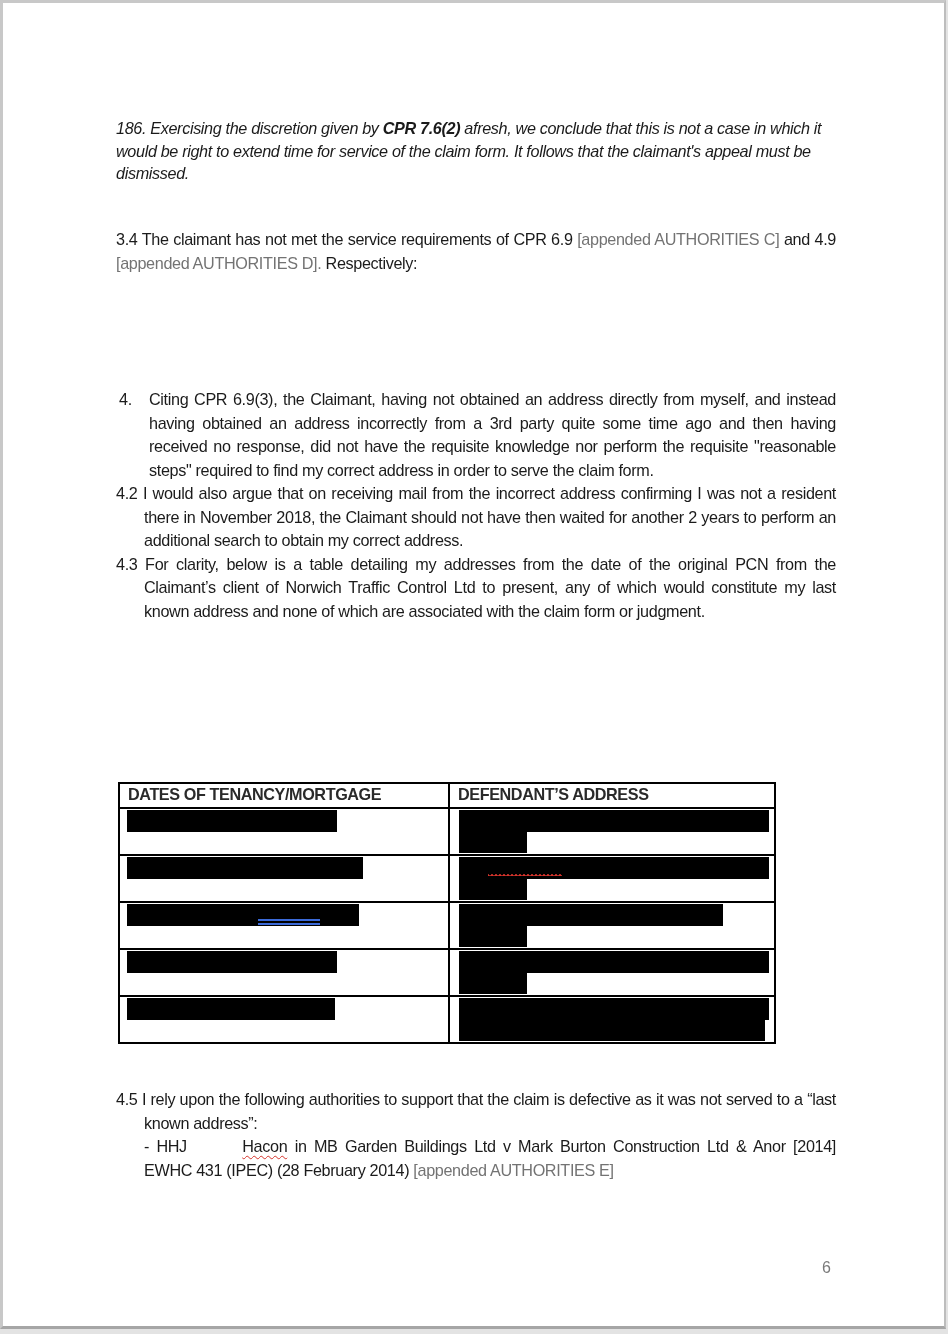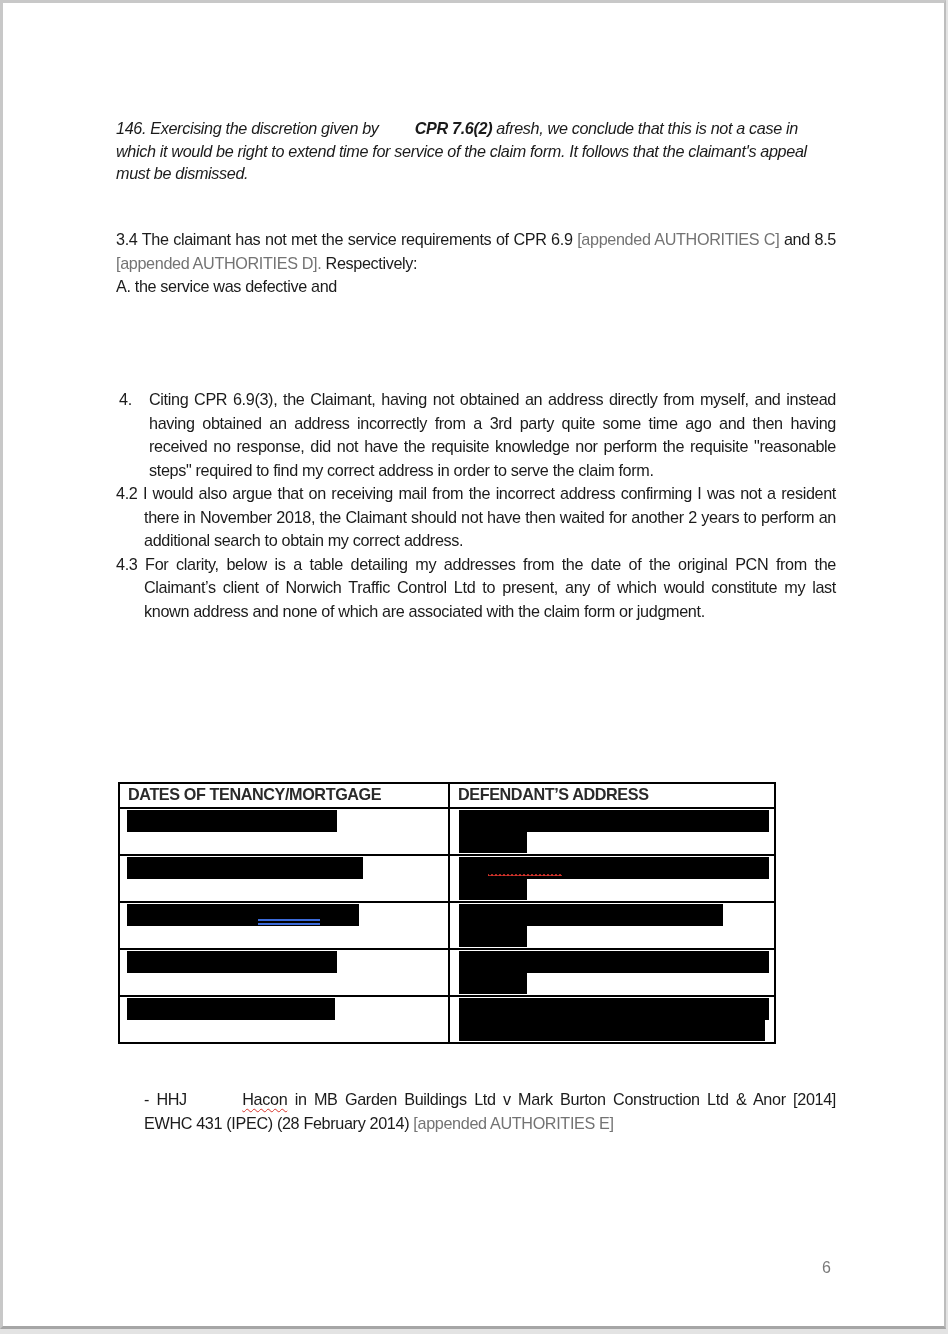--- a/index.html
+++ b/index.html
@@ -20,21 +20,21 @@
   }
   .text {
     position: absolute;
     font-size: 16.2px;
     color: #1b1b1b;
     letter-spacing: -0.35px;
     line-height: 23.5px;
     margin: 0;
   }
   .quote { left: 113px; top: 114px; width: 720px; font-style: italic; line-height: 22.5px; }
-  .quote b { font-weight: bold; margin-left: 32px; }
+  .quote b { font-weight: bold; }
   .link { color: #737373; }
   .p34 { left: 113px; top: 225px; width: 720px; }
   .spell-blue { text-decoration: underline; text-decoration-color: #3a6fd6; text-decoration-thickness: 2px; text-underline-offset: 3px; }
   .spell-red { text-decoration: underline wavy #d6342c; text-decoration-thickness: 1px; text-underline-offset: 3px; padding-left: 48px; }
   .list { left: 113px; top: 385px; width: 720px; }
   .item { position: relative; }
   .item .num { position: absolute; left: 3px; top: 0; }
   .item.main .body { padding-left: 33px; text-align: justify; }
   .item.sub .body { padding-left: 28px; text-indent: -28px; text-align: justify; }
   .j { text-align: justify; }
@@ -68,27 +68,26 @@
   .page-num {
     position: absolute; left: 819px; top: 1256px;
     font-size: 16px; color: #7a7a7a;
   }
 </style>
 </head>
 <body>
 
 <div class="page">
 
-  <p class="text quote"><span>146. Exercising the discretion given by </span><b>CPR 7.6(2)</b><span> afresh, we conclude that this is not a case in which it would be right to extend time for service of the claim form. It follows that the claimant's appeal must be dismissed.</span></p>
+  <p class="text quote"><span>186. Exercising the discretion given by </span><b>CPR 7.6(2)</b><span> afresh, we conclude that this is not a case in which it would be right to extend time for service of the claim form. It follows that the claimant's appeal must be dismissed.</span></p>
 
   <div class="text p34">
     <div class="j">
-      <span>3.4 The claimant has not met the service requirements of CPR 6.9 </span><span class="link">[appended AUTHORITIES C]</span><span> and 8.5 </span><span class="link">[appended AUTHORITIES D].</span><span> Respectively:</span>
+      <span>3.4 The claimant has not met the service requirements of CPR 6.9 </span><span class="link">[appended AUTHORITIES C]</span><span> and 4.9 </span><span class="link">[appended AUTHORITIES D].</span><span> Respectively:</span>
     </div>
-    <div>A. the service was defective and</div>
   </div>
 
   <div class="text list">
     <div class="item main">
       <span class="num">4.</span>
       <div class="body">Citing CPR 6.9(3), the Claimant, having not obtained an address directly from myself, and instead having obtained an address incorrectly from a 3rd party quite some time ago and then having received no response, did not have the requisite knowledge nor perform the requisite "reasonable steps" required to find my correct address in order to serve the claim form.</div>
     </div>
     <div class="item sub">
       <div class="body">4.2 I would also argue that on receiving mail from the incorrect address confirming I was not a resident there in November 2018, the Claimant should not have then waited for another 2 years to perform an additional search to obtain my correct address.</div>
     </div>
@@ -156,17 +155,20 @@
           <td>
             <div class="redact" style="left:9px;top:1px;width:310px;height:22px;"></div>
             <div class="redact" style="left:9px;top:22px;width:306px;height:22px;"></div>
           </td>
         </tr>
       </tbody>
     </table>
   </div>
 
   <div class="text p45">
+    <div class="item sub">
+      <div class="body">4.5 I rely upon the following authorities to support that the claim is defective as it was not served to a “last known address”:</div>
+    </div>
     <div style="padding-left:28px;" class="j"><span>-  HHJ </span><span class="spell-red">Hacon</span><span> in MB Garden Buildings Ltd v Mark Burton Construction Ltd &amp; Anor [2014] EWHC 431 (IPEC) (28 February 2014) </span><span class="link">[appended AUTHORITIES E]</span></div>
   </div>
 
   <div class="page-num">6</div>
 </div>
 
 </body></html>

